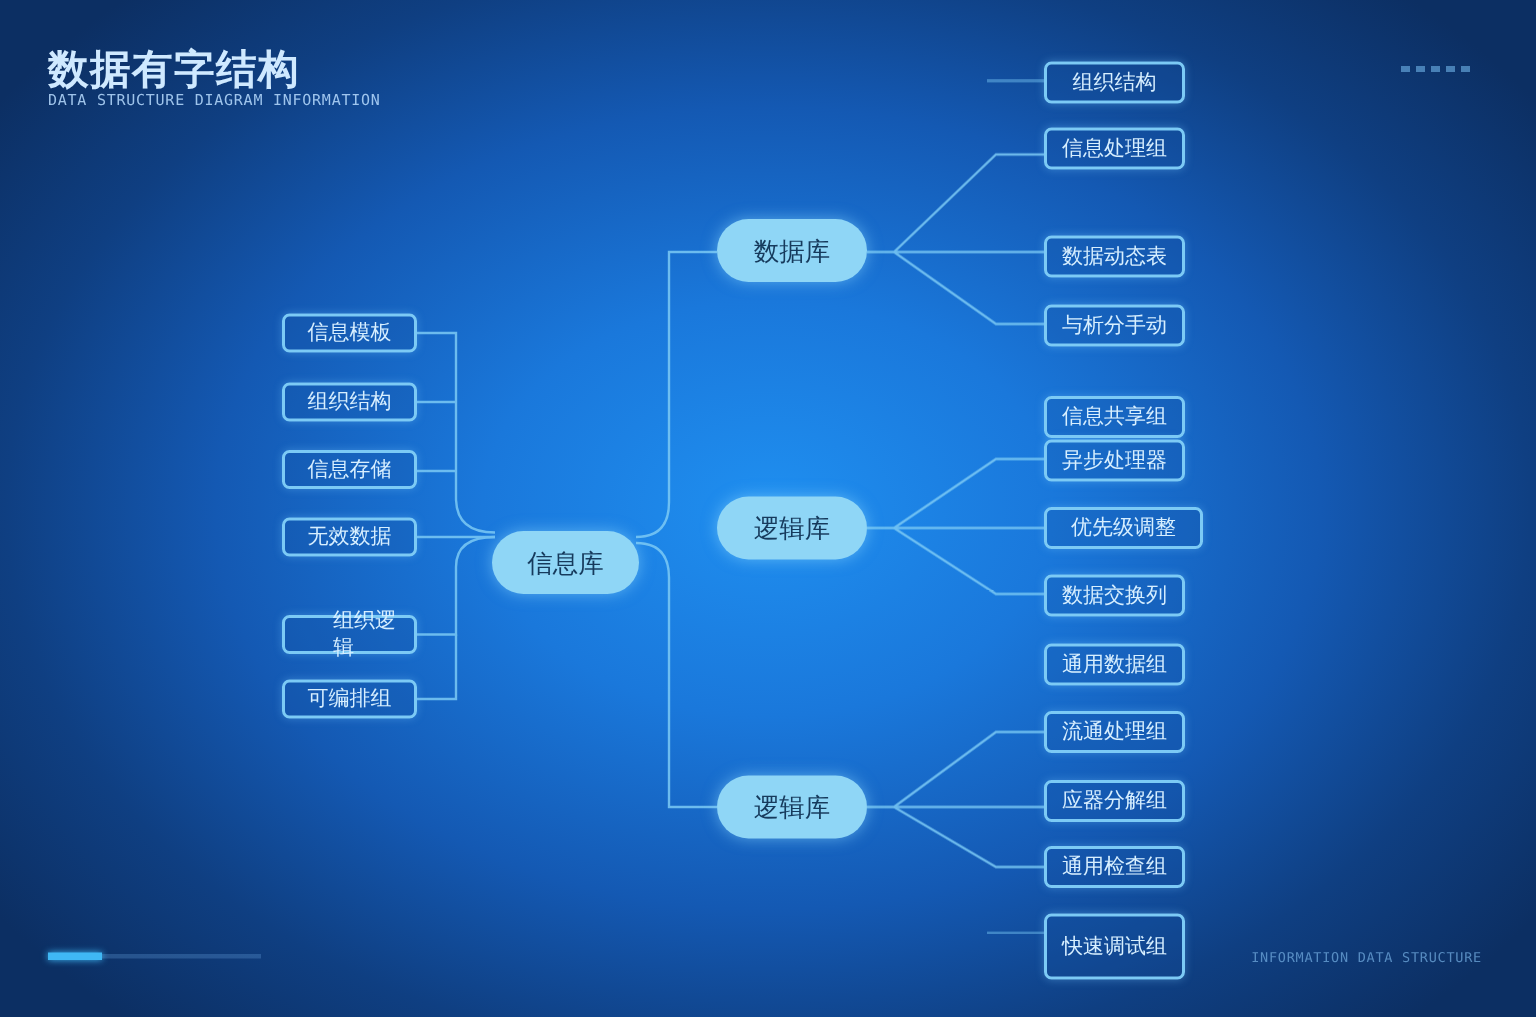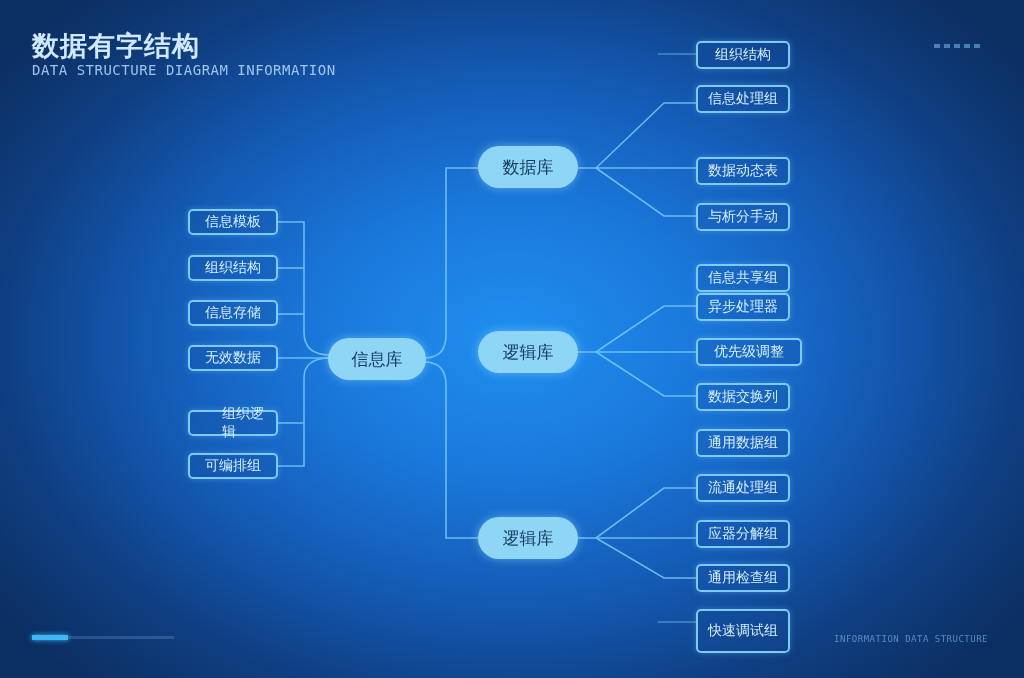--- a/index.html
+++ b/index.html
@@ -7,21 +7,21 @@
     width: 1024px; height: 678px; overflow: hidden; position: relative;
     font-family: "DejaVu Sans", sans-serif;
     background: radial-gradient(ellipse 62% 68% at 50% 50%, #1f8ff0 0%, #1a78db 30%, #1459b3 58%, #0f3f82 80%, #0c2f63 100%);
   }
   .title {
     position: absolute; left: 32px; top: 28px;
     color: #cfe9ff; font-size: 27px; font-weight: bold; letter-spacing: 1px; font-family: Liberation Serif, serif;
   }
   .subtitle {
     position: absolute; left: 32px; top: 62px;
-    color: #b8dcff; font-size: 14px; letter-spacing: 0.5px;
+    color: #b8dcff; font-size: 10px; letter-spacing: 0.5px;
     font-family: "DejaVu Sans Mono", monospace; opacity: 0.85; text-align: center;
   }
   svg.links { position: absolute; left: 0; top: 0; }
   .node-root, .node-mid {
     position: absolute; display: flex; align-items: center; justify-content: center;
     background: #8fd6f6; color: #163a5c; font-size: 17px;
     border-radius: 22px; box-shadow: 0 0 10px rgba(140,215,255,0.55);
   }
   .leaf {
     position: absolute; width: 90px; height: 26px;
@@ -87,21 +87,21 @@
   </g>
 </svg>
 
 <div class="leaf" style="left:188px; top:209px;text-align:right;">信息模板</div>
 <div class="leaf" style="left:188px; top:255px;">组织结构</div>
 <div class="leaf" style="left:188px; top:300px;">信息存储</div>
 <div class="leaf" style="left:188px; top:345px;">无效数据</div>
 <div class="leaf" style="left:188px; top:410px;padding-left:32px;">组织逻辑</div>
 <div class="leaf" style="left:188px; top:453px;">可编排组</div>
 
-<div class="node-root" style="left:328px; top:338px; width:98px; height:42px;">信息库</div>
+<div class="node-root" style="left:328px; top:354px; width:98px; height:42px;">信息库</div>
 
 <div class="node-mid" style="left:478px; top:146px; width:100px; height:42px;">数据库</div>
 <div class="node-mid" style="left:478px; top:331px; width:100px; height:42px;">逻辑库</div>
 <div class="node-mid" style="left:478px; top:517px; width:100px; height:42px;">逻辑库</div>
 
 <div class="leaf" style="left:696px; top:41px; width:94px; height:28px;">组织结构</div>
 <div class="leaf" style="left:696px; top:85px; width:94px; height:28px;">信息处理组</div>
 <div class="leaf" style="left:696px; top:157px; width:94px; height:28px;text-align:center;">数据动态表</div>
 <div class="leaf" style="left:696px; top:203px; width:94px; height:28px;">与析分手动</div>
 

